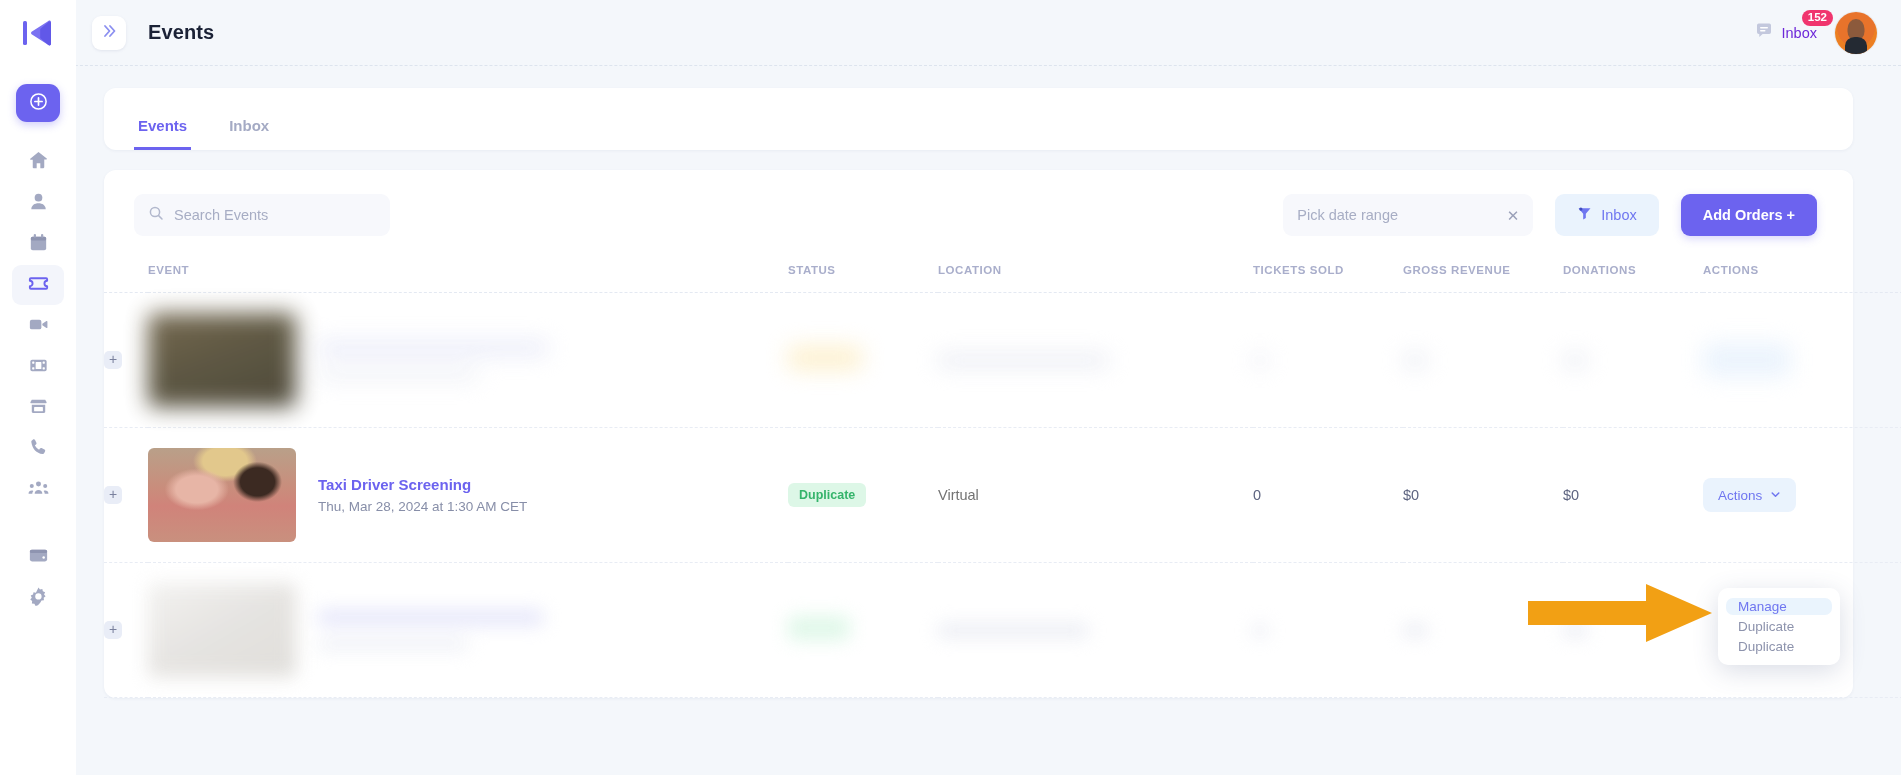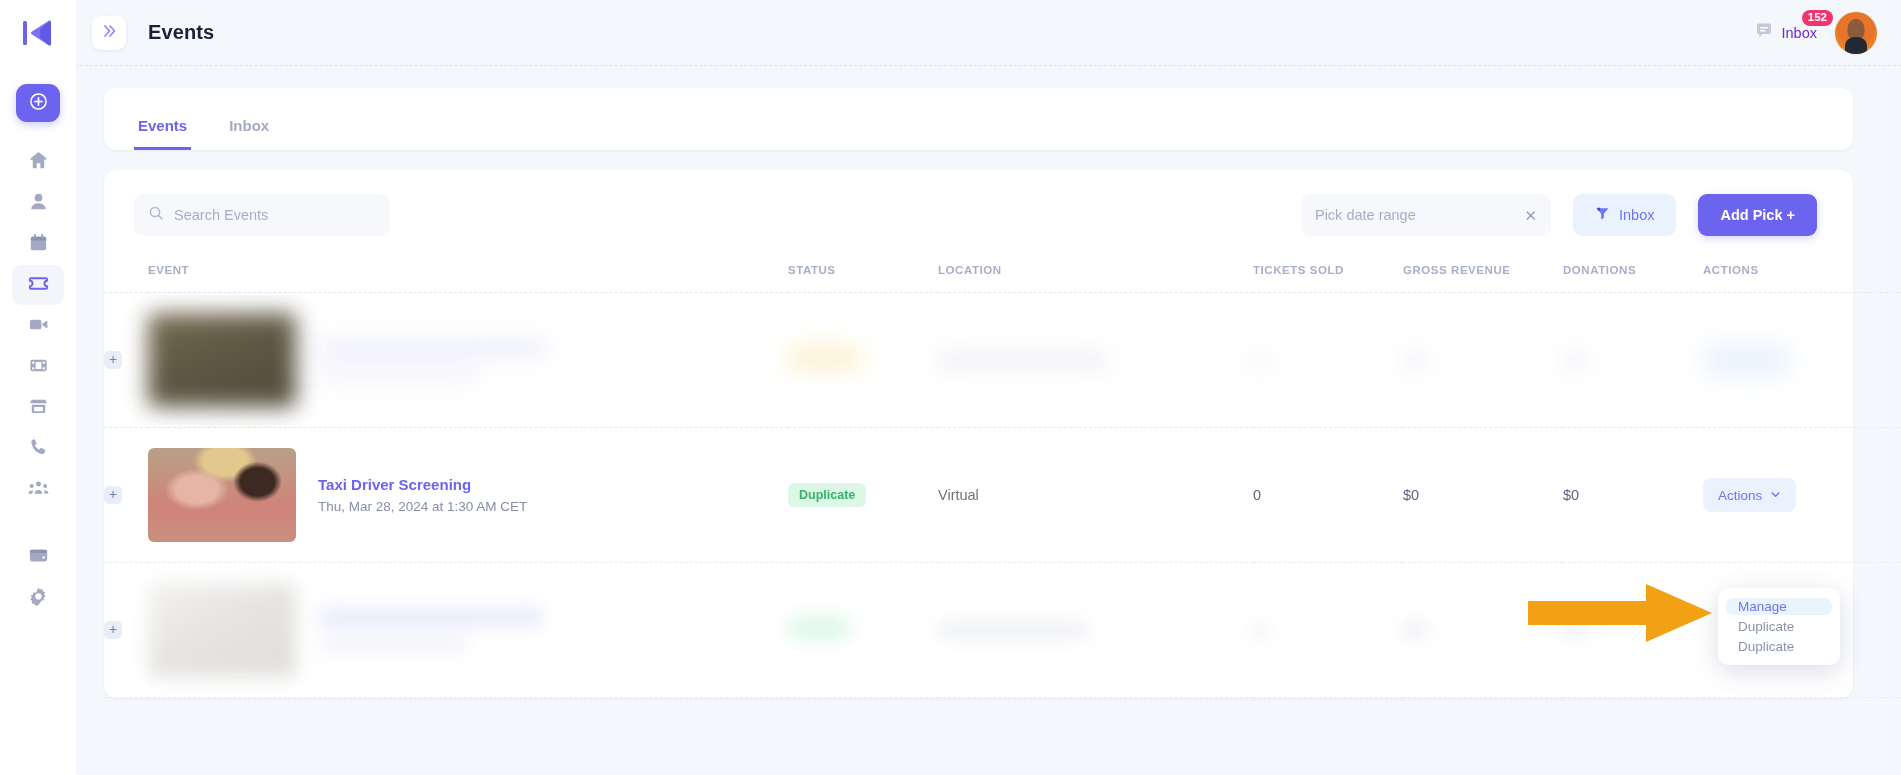--- a/index.html
+++ b/index.html
@@ -428,21 +428,21 @@
               <span>
                 <svg viewBox="0 0 16 16" xmlns="http://www.w3.org/2000/svg">
                   <path d="M1.6 2.4h12.8L9.4 8.3v4.4l-2.8 1.6V8.3z" fill="#6f76f0"></path>
                   <circle cx="4.1" cy="3.3" r="1.7" fill="#3f4cc0"></circle>
                 </svg>
               </span>
               <span class="filter-label">Inbox</span>
             </div>
 
             <div class="add-event-btn">
-              <span>Add Pick +</span>
+              <span>Add Orders +</span>
             </div>
           </div>
         </div>
 
         <table class="tbl">
           <colgroup>
             <col class="c-expand">
               <col class="c-event">
               <col class="c-status">
               <col class="c-loc">

